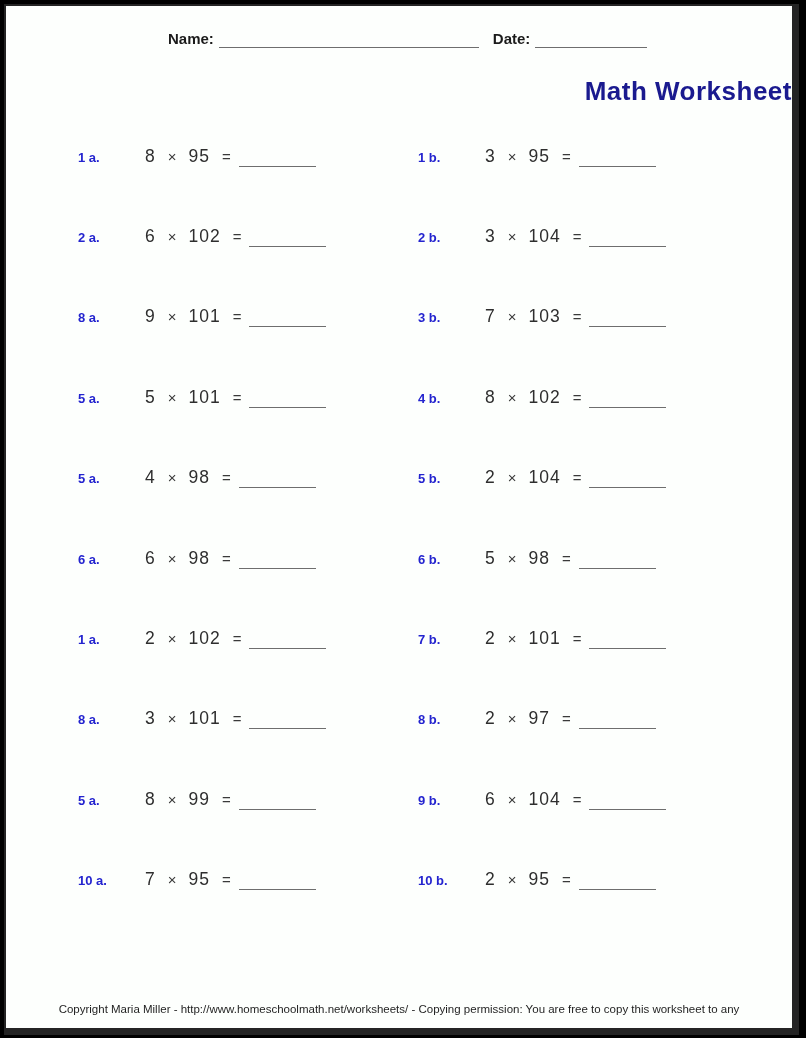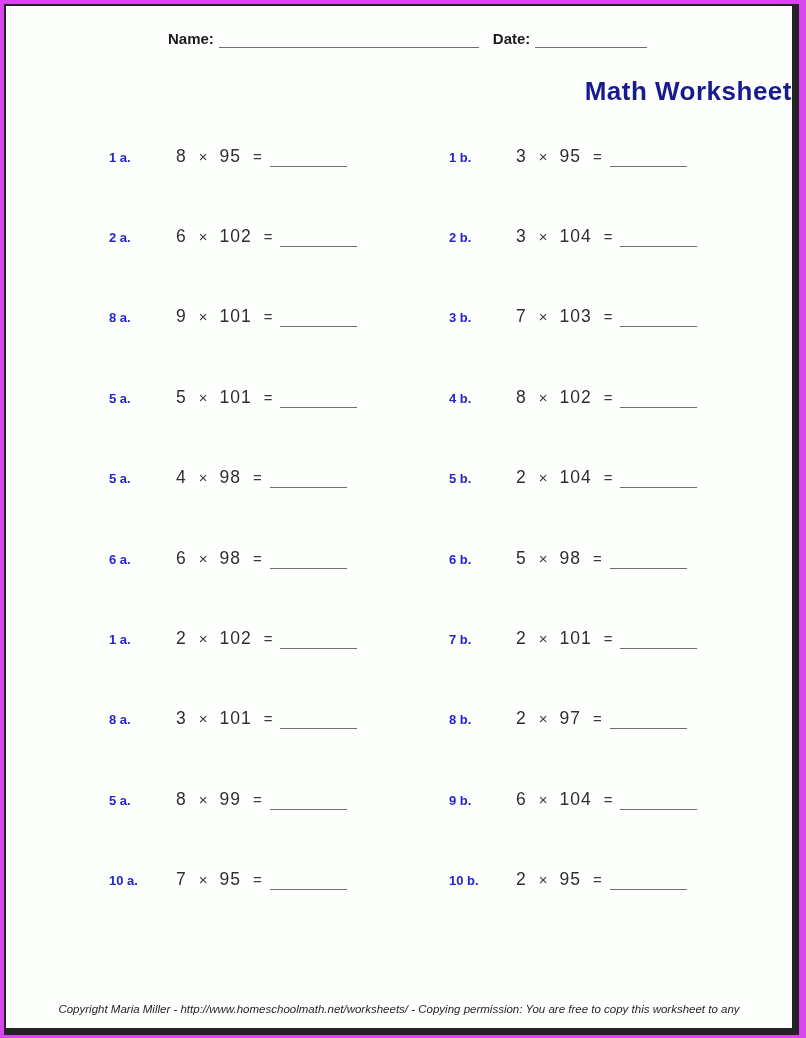--- a/index.html
+++ b/index.html
@@ -5,21 +5,21 @@
   * { margin: 0; padding: 0; box-sizing: border-box; }
   html, body { width: 806px; }
   body {
     font-family: "Liberation Sans", "DejaVu Sans", sans-serif;
     background: #e2e6e2;
   }
   .canvas {
     position: relative;
     width: 806px;
     height: 1038px;
-    background: #d946ef;
+    background: #000000;
     overflow: hidden;
   }
   .page {
     position: absolute;
     left: 4px;
     top: 4px;
     width: 795px;
     height: 1031px;
     background: #fdfffd;
     border: 2px solid #242424;
@@ -49,21 +49,21 @@
     margin-top: 29px;
     text-align: right;
     font-size: 26px;
     font-weight: bold;
     color: #1a1a8f;
     letter-spacing: 0.5px;
   }
   
   .problems {
     margin-top: 9px;
-    padding-left: 103px;
+    padding-left: 72px;
     display: grid;
     grid-template-columns: 340px 1fr;
     grid-auto-rows: 80.4px;
     align-items: center;
   }
   .problem-cell {
     display: flex;
     align-items: baseline;
   }
   .problem-label {
@@ -97,21 +97,20 @@
     height: 1px;
     transform: translateY(5px);
   }
   
   .footer {
     position: absolute;
     left: 0;
     right: 0;
     bottom: 9px;
     text-align: center;
-    font-style: italic;
     font-size: 11.5px;
     line-height: 1.55;
     color: #1f1f1f;
   }
   .footer .line { display: block; }
 </style>
 </head>
 <body>
 
 <div class="canvas">

